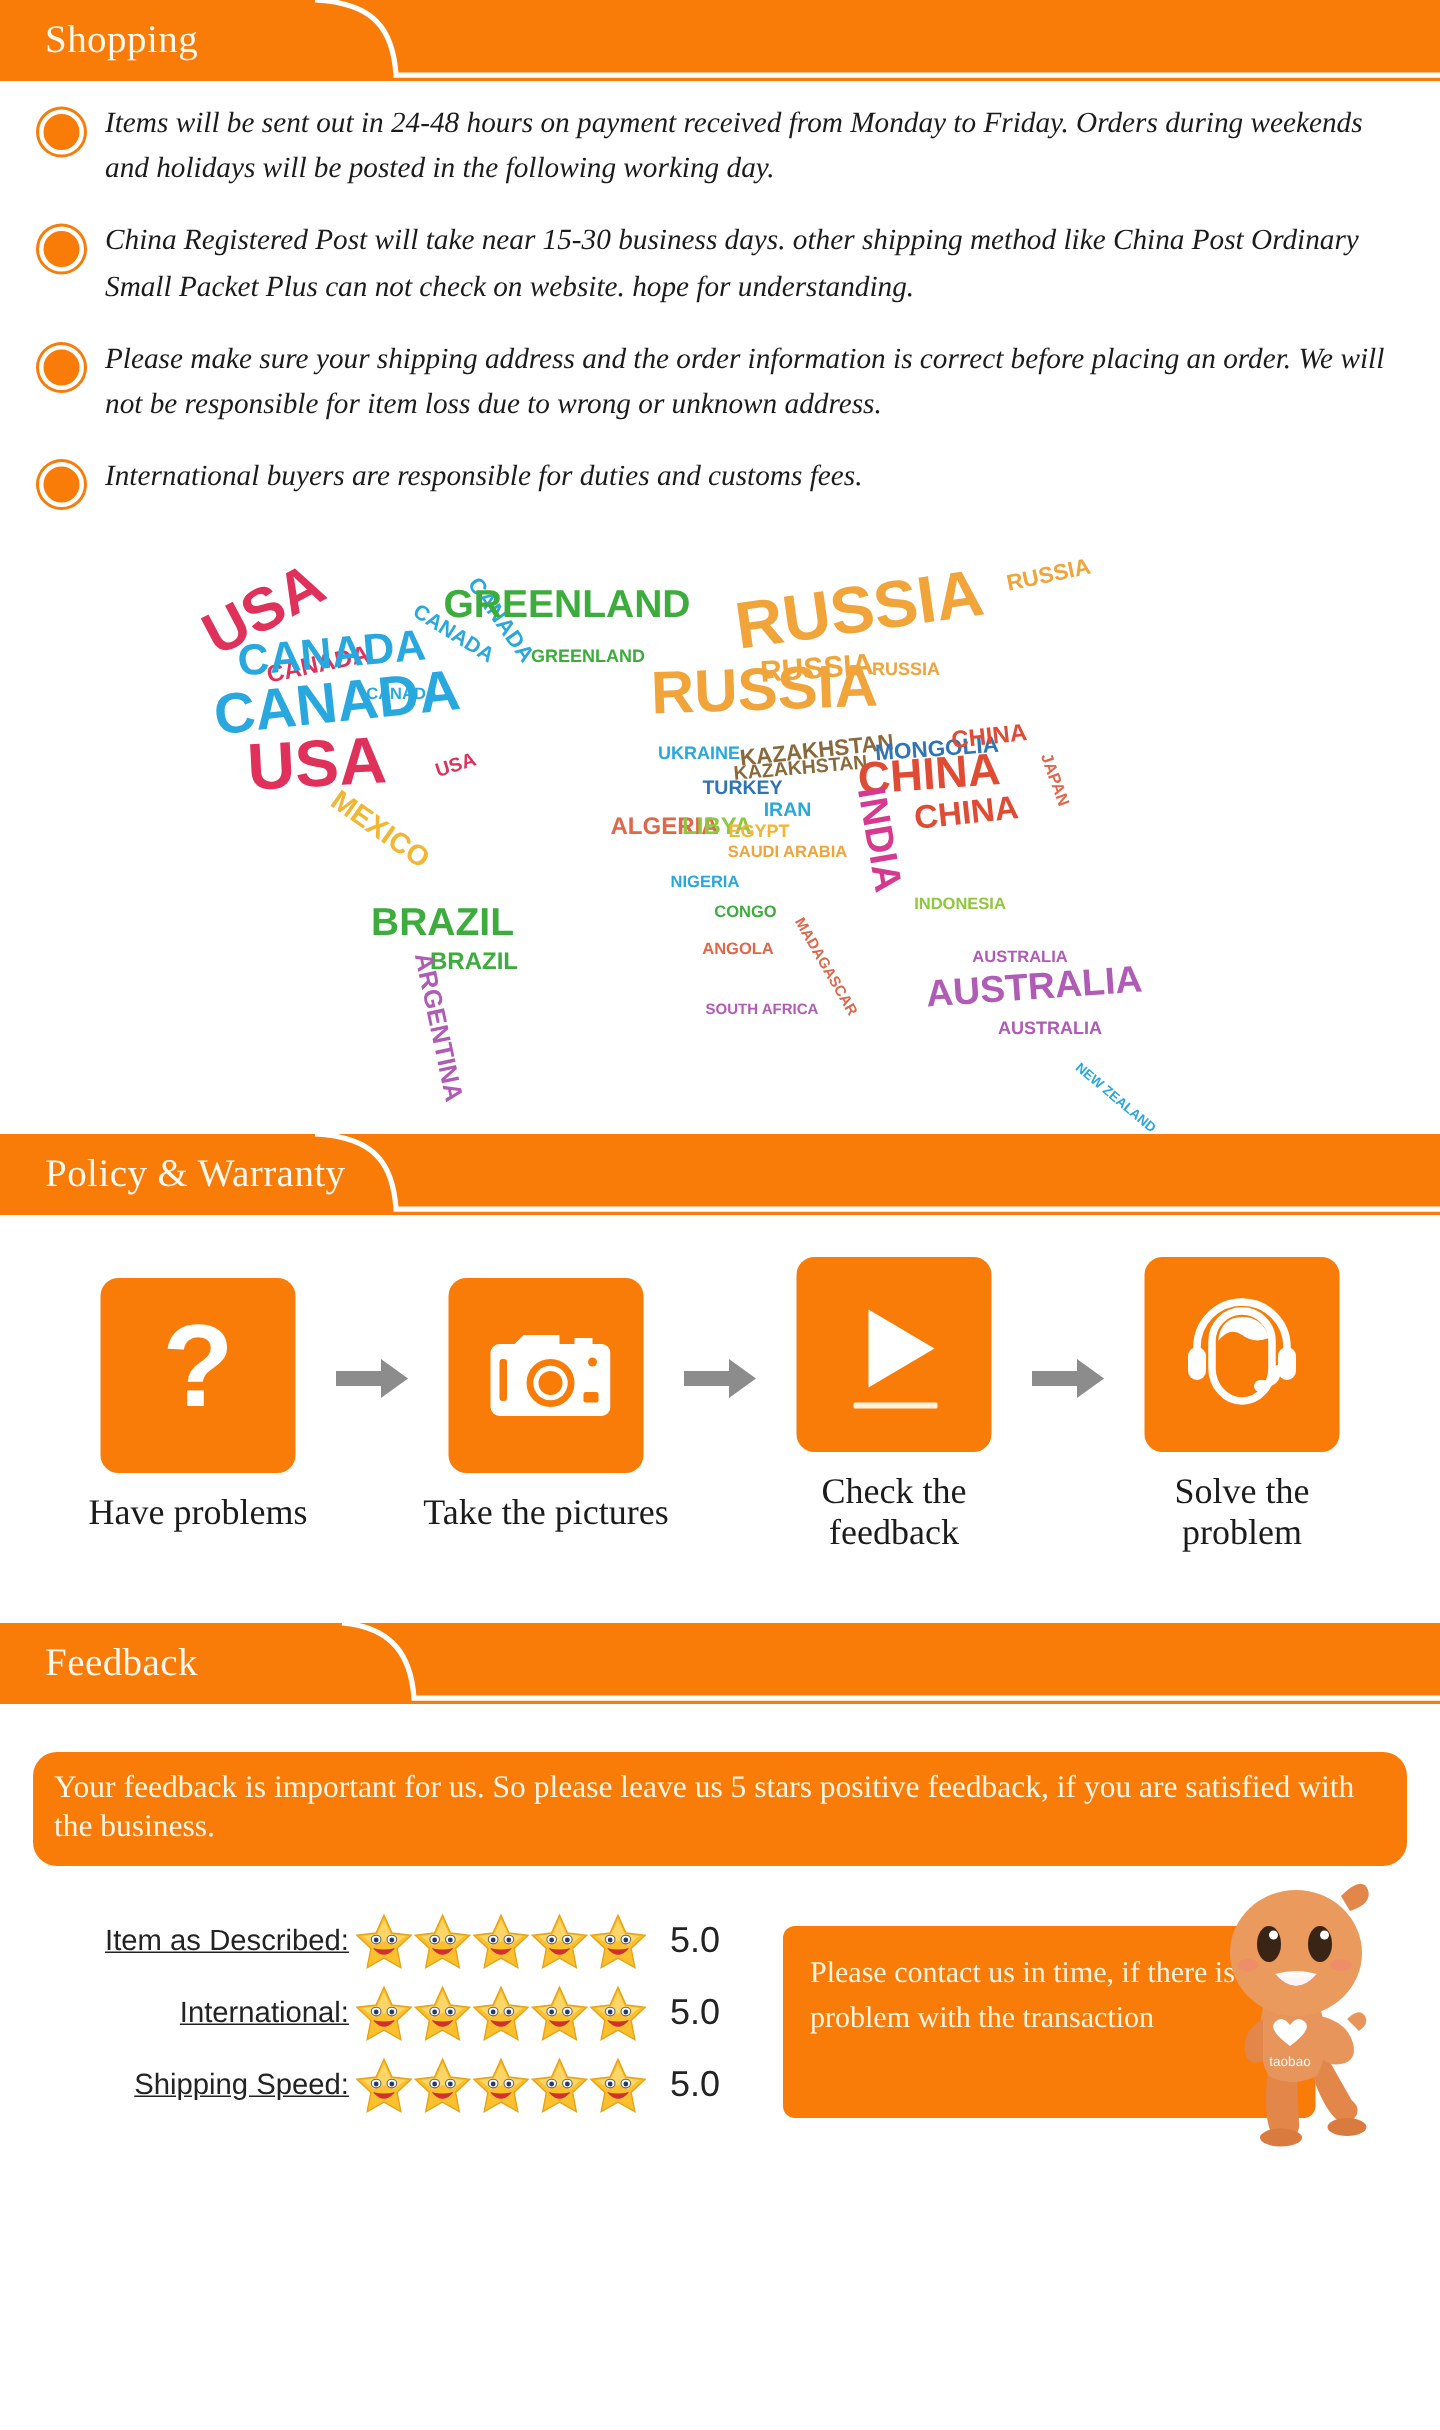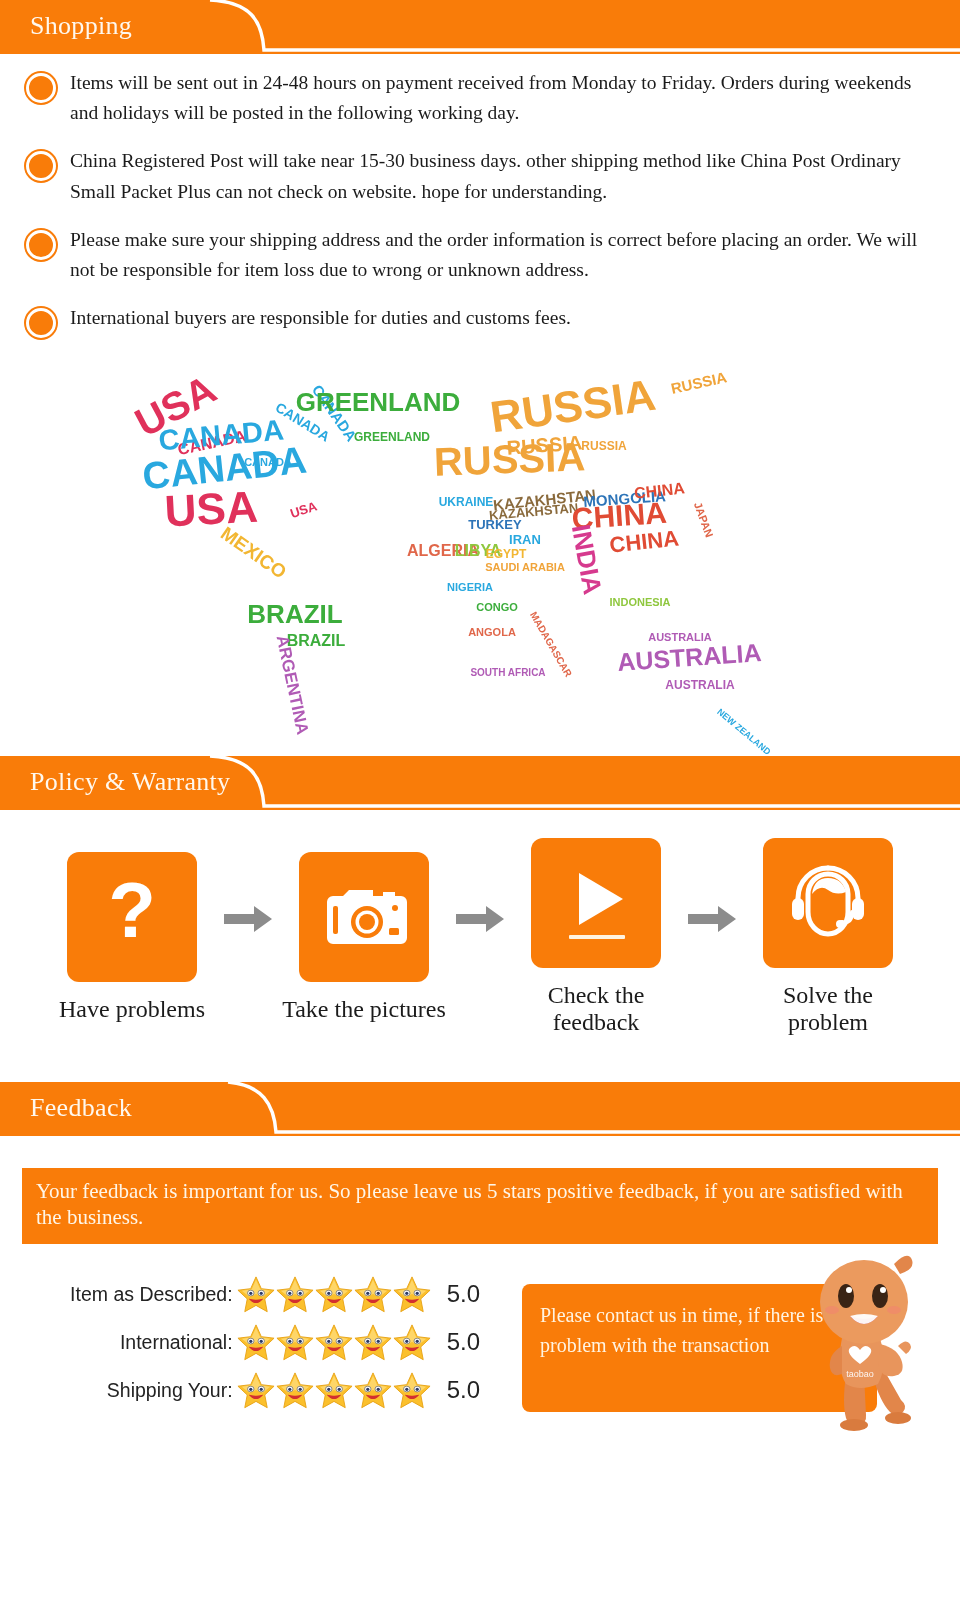--- a/index.html
+++ b/index.html
@@ -40,20 +40,21 @@
     width: 960px; height: 54px;
     z-index: 2;
   }
 
   
   .bullets { padding: 14px 22px 0 22px; }
   .bullet-row {
     display: flex;
     align-items: flex-start;
     margin-bottom: 18px;
+    font-style: italic;
   }
   .bullet-dot {
     flex: 0 0 auto;
     width: 30px; height: 30px;
     border-radius: 50%;
     background: #F97C09;
     border: 3px solid #ffffff;
     box-shadow: 0 0 0 2px #F97C09;
     margin: 5px 14px 0 4px;
   }
@@ -96,21 +97,21 @@
     font-size: 24px;
     color: #1b1b1b;
     font-family: "Liberation Serif", serif;
   }
   .arrow { width: 62px; display: flex; align-items: center; justify-content: center; margin-bottom: 36px;}
 
   
   .fb-banner {
     margin: 32px 22px 0 22px;
     background: #F97C09;
-    border-radius: 0;
+    border-radius: 16px;
     padding: 10px 14px 14px 14px;
     color: #FFF6E8;
     font-size: 21px;
     line-height: 1.24;
     font-family: "Liberation Serif", serif;
   }
 
   
   .bottom {
     display: flex;
@@ -125,20 +126,21 @@
     height: 48px;
     justify-content: flex-end;
     padding-right: 34px;
   }
   .rating-label {
     font-size: 19.5px;
     font-family: "Liberation Sans", sans-serif;
     color: #232323;
     white-space: nowrap;
     margin-right: 4px;
+    text-decoration: underline;
   }
   .stars { display: flex; gap: 1px; }
   .rating-score {
     font-size: 24px;
     font-family: "Liberation Sans", sans-serif;
     color: #232323;
     margin-left: 16px;
   }
 
   
@@ -438,21 +440,21 @@
               <circle cx="14.5" cy="19.3" r="1.7" fill="#2B3A67"></circle>
               <ellipse cx="25.5" cy="19" rx="3.4" ry="3.0" fill="#FFFFFF" stroke="#6B6B6B" stroke-width=".8"></ellipse>
               <circle cx="25.5" cy="19.3" r="1.7" fill="#2B3A67"></circle>
               <path d="M12.5,25 q7.5,9 15,0 q-7.5,3 -15,0 z" fill="#D32F2F"></path>
               <path d="M12.5,25 q7.5,2 15,0 q-7.5,9 -15,0 z" fill="#D32F2F"></path>
             </svg>
           </span>
         <span class="rating-score">5.0</span>
       </div>
       <div class="rating-row">
-        <span class="rating-label">Shipping Your:</span>
+        <span class="rating-label">Shipping Speed:</span>
         <span class="stars">
             <svg width="38" height="38" viewBox="0 0 40 40">
               <path d="M20,2 L25.6,14.4 L39,16 L29.2,25.2 L31.8,38.6 L20,32 L8.2,38.6 L10.8,25.2 L1,16 L14.4,14.4 Z" fill="#FBC02D" stroke="#E8A317" stroke-width="1"></path>
               <path d="M20,5 L24.5,15 L35,16.5 L27,23 L20,20 L13,23 L5,16.5 L15.5,15 Z" fill="#FFE082" opacity=".7"></path>
               <ellipse cx="14.5" cy="19" rx="3.4" ry="3.0" fill="#FFFFFF" stroke="#6B6B6B" stroke-width=".8"></ellipse>
               <circle cx="14.5" cy="19.3" r="1.7" fill="#2B3A67"></circle>
               <ellipse cx="25.5" cy="19" rx="3.4" ry="3.0" fill="#FFFFFF" stroke="#6B6B6B" stroke-width=".8"></ellipse>
               <circle cx="25.5" cy="19.3" r="1.7" fill="#2B3A67"></circle>
               <path d="M12.5,25 q7.5,9 15,0 q-7.5,3 -15,0 z" fill="#D32F2F"></path>
               <path d="M12.5,25 q7.5,2 15,0 q-7.5,9 -15,0 z" fill="#D32F2F"></path>

